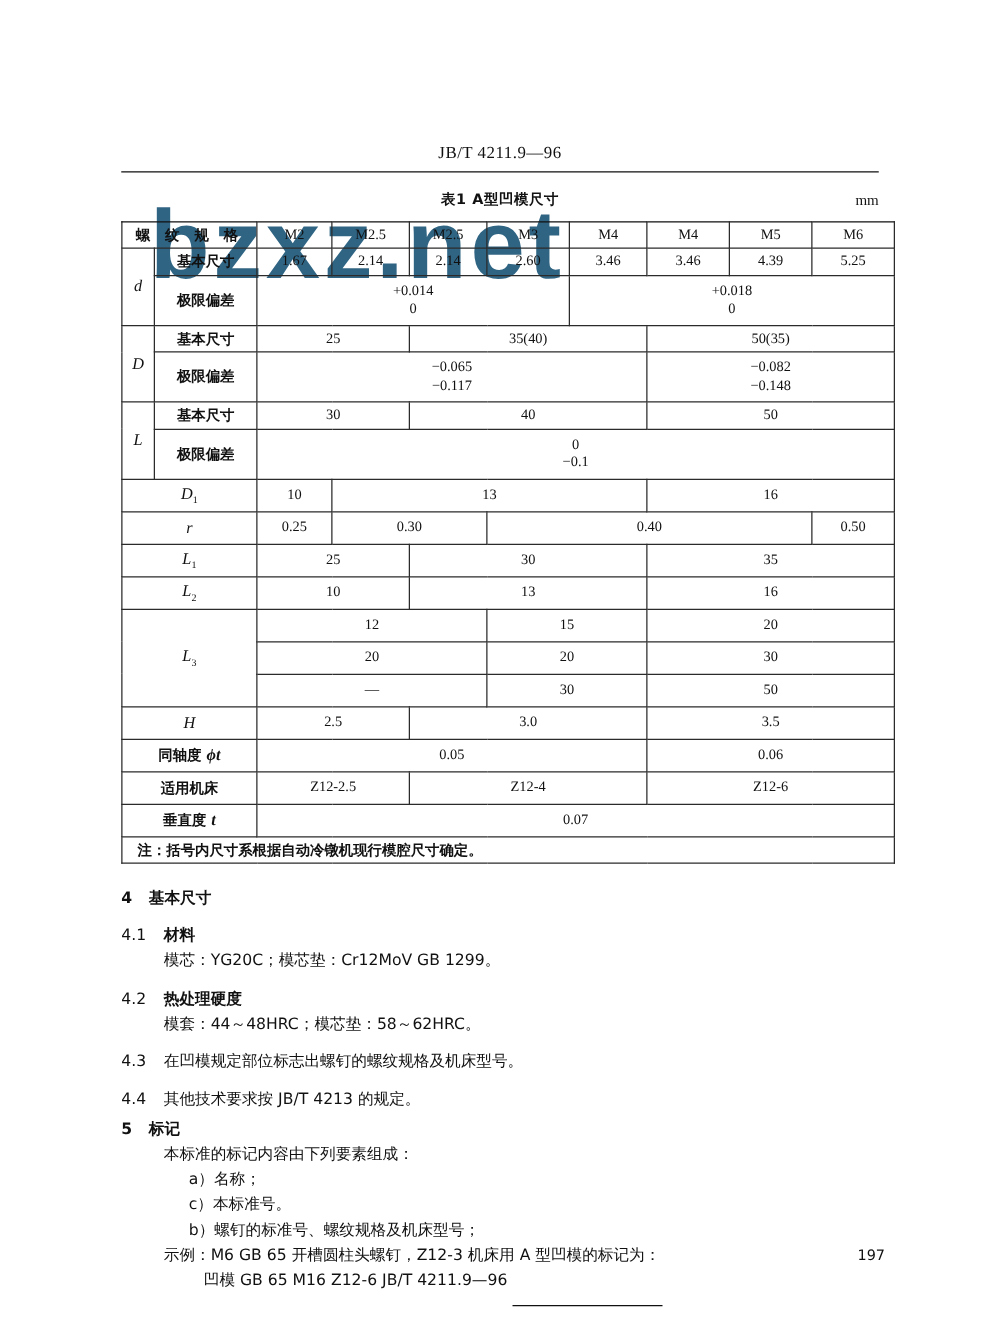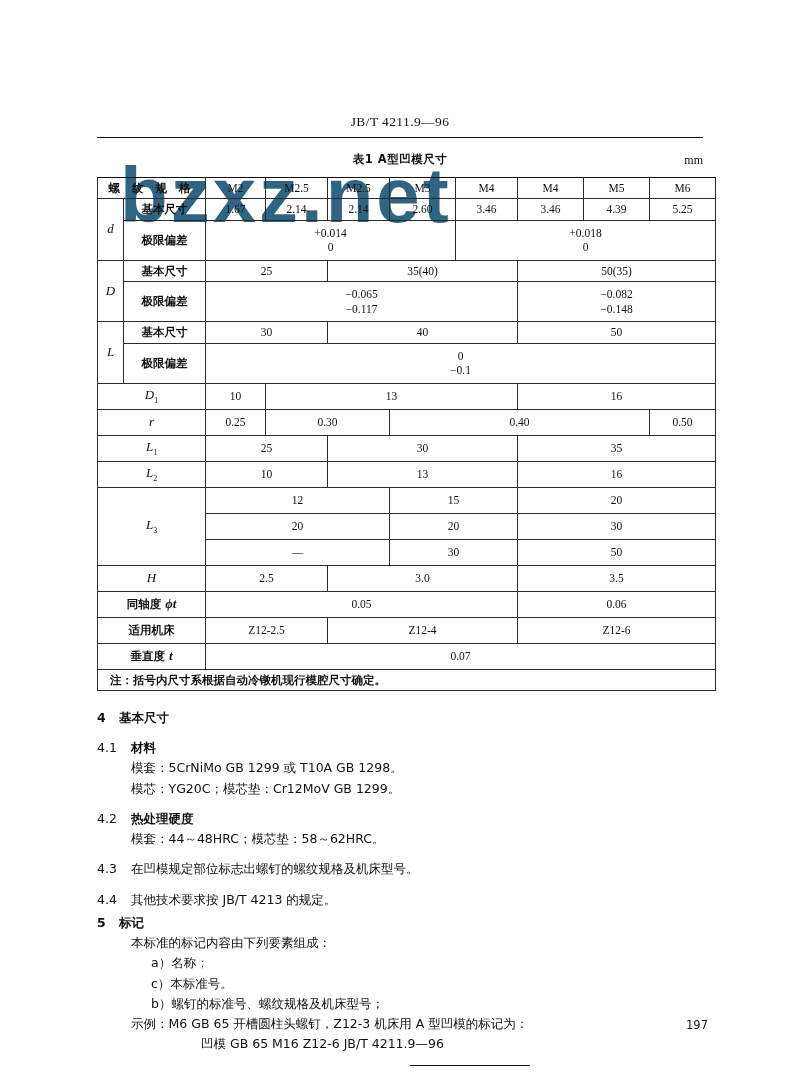--- a/index.html
+++ b/index.html
@@ -139,21 +139,21 @@
   .body-text .para {
     margin-left: 34px;
   }
   .body-text .para2 {
     margin-left: 34px;
   }
   .body-text .item {
     margin-left: 54px;
   }
   .body-text .ex2 {
-    margin-left: 104px;
+    margin-left: 66px;
   }
   .body-text .flow .num {
     display: inline-block;
     width: 34px;
     font-weight: normal;
   }
   .body-text .flow { font-weight: normal; }
 
   .footer-rule {
     margin: 10px auto 0 auto;
@@ -344,21 +344,20 @@
 
     <div class="body-text">
 
       <div class="sec">
         <span class="num">4</span><span>基本尺寸</span>
       </div>
 
       <div class="sub">
         <span class="num">4.1</span><span>材料</span>
       </div>
-      <div class="para">模套：5CrNiMo  GB 1299 或 T10A  GB 1298。</div>
       <div class="para">模芯：YG20C；模芯垫：Cr12MoV  GB 1299。</div>
 
       <div class="sub">
         <span class="num">4.2</span><span>热处理硬度</span>
       </div>
       <div class="para">模套：44～48HRC；模芯垫：58～62HRC。</div>
 
       <div class="sub flow">
         <span class="num">4.3</span><span>在凹模规定部位标志出螺钉的螺纹规格及机床型号。</span>
       </div>

